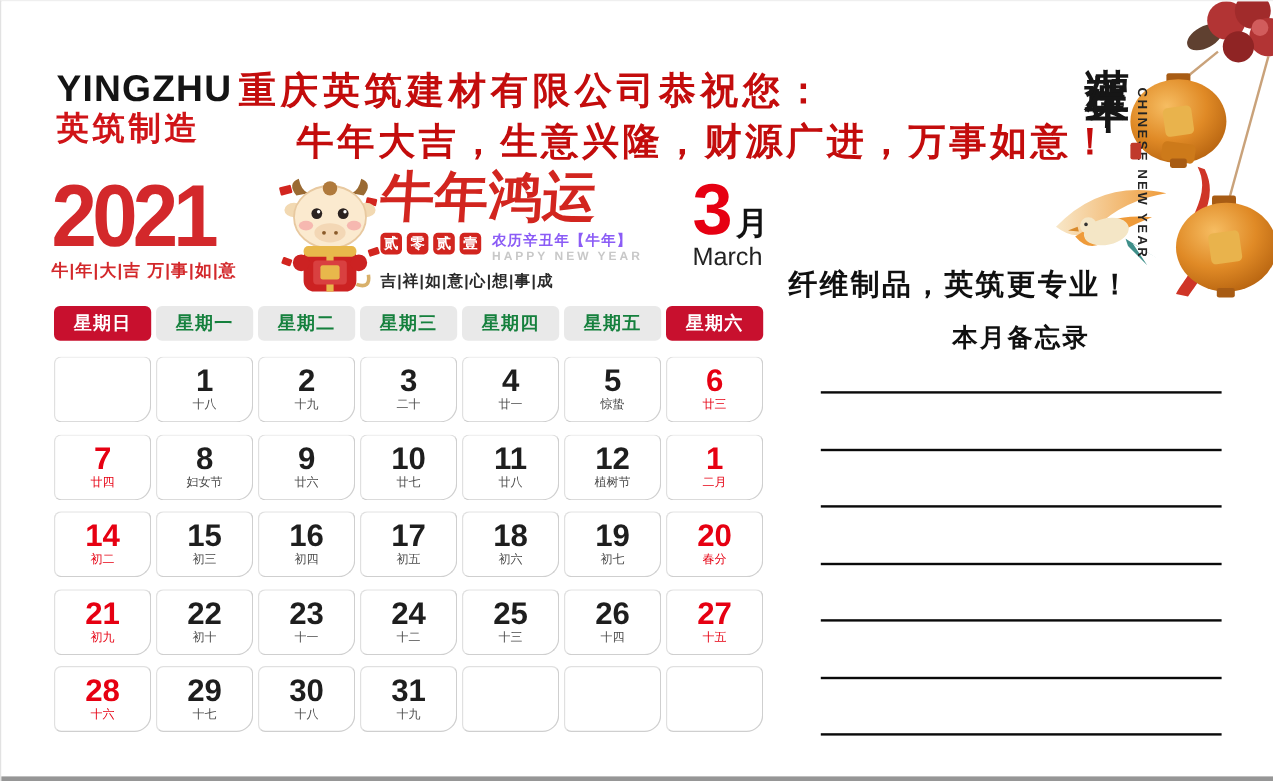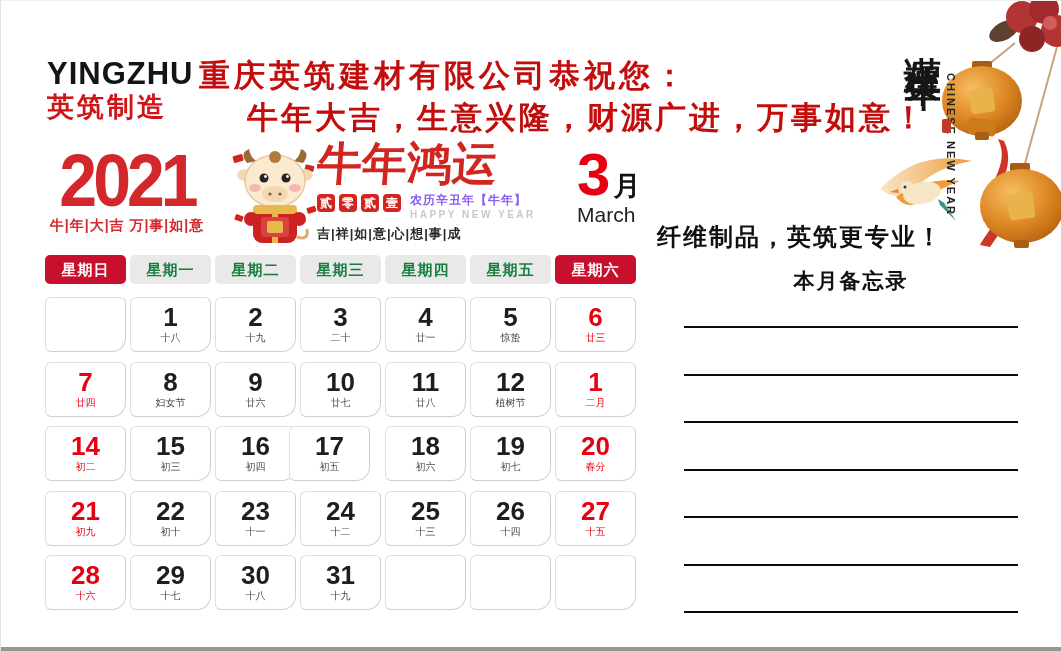--- a/index.html
+++ b/index.html
@@ -11,21 +11,21 @@
   .logo{left:46px;top:56px;}
   .logo-main{font-size:31px;font-weight:900;color:#141414;letter-spacing:1px;line-height:34px;}
   .logo-sub{font-size:27px;font-weight:700;color:#d01418;letter-spacing:3px;line-height:32px;}
 
   
   .greeting{left:198px;top:56px;color:#c30c0c;font-weight:700;white-space:nowrap;}
   .greet1{font-size:31px;letter-spacing:4px;line-height:38px;}
   .greet2{font-size:31px;letter-spacing:3px;line-height:38px;margin-left:48px;margin-top:4px;}
 
   
-  .year-block{left:42px;top:146px;width:168px;text-align:center;}
+  .year-block{left:42px;top:146px;width:168px;text-align:left;}
   .year-number{font-size:68px;font-weight:900;color:#d3282b;letter-spacing:-4px;line-height:62px;transform:scaleY(1.08);transform-origin:top left;}
   .year-slogan{margin-top:8px;font-size:14px;font-weight:700;color:#d3282b;letter-spacing:1px;white-space:nowrap;}
 
   
   .mascot{left:230px;top:144px;}
 
   
   .festival{left:316px;top:138px;width:200px;}
   .festival-title{font-size:45px;font-weight:900;color:#d2251f;line-height:50px;white-space:nowrap;transform:skewX(-4deg);}
   .festival-mid{display:flex;align-items:flex-start;margin-top:3px;}
@@ -277,21 +277,21 @@
         <div class="dlun">初二</div>
       </div>
       <div class="cell" style="left: 129px; top: 425px;">
         <div class="dnum">15</div>
         <div class="dlun">初三</div>
       </div>
       <div class="cell" style="left: 214px; top: 425px;">
         <div class="dnum">16</div>
         <div class="dlun">初四</div>
       </div>
-      <div class="cell" style="left: 288px; top: 425px;">
+      <div class="cell" style="left: 299px; top: 425px;">
         <div class="dnum">17</div>
         <div class="dlun">初五</div>
       </div>
       <div class="cell" style="left: 384px; top: 425px;">
         <div class="dnum">18</div>
         <div class="dlun">初六</div>
       </div>
       <div class="cell" style="left: 469px; top: 425px;">
         <div class="dnum">19</div>
         <div class="dlun">初七</div>

